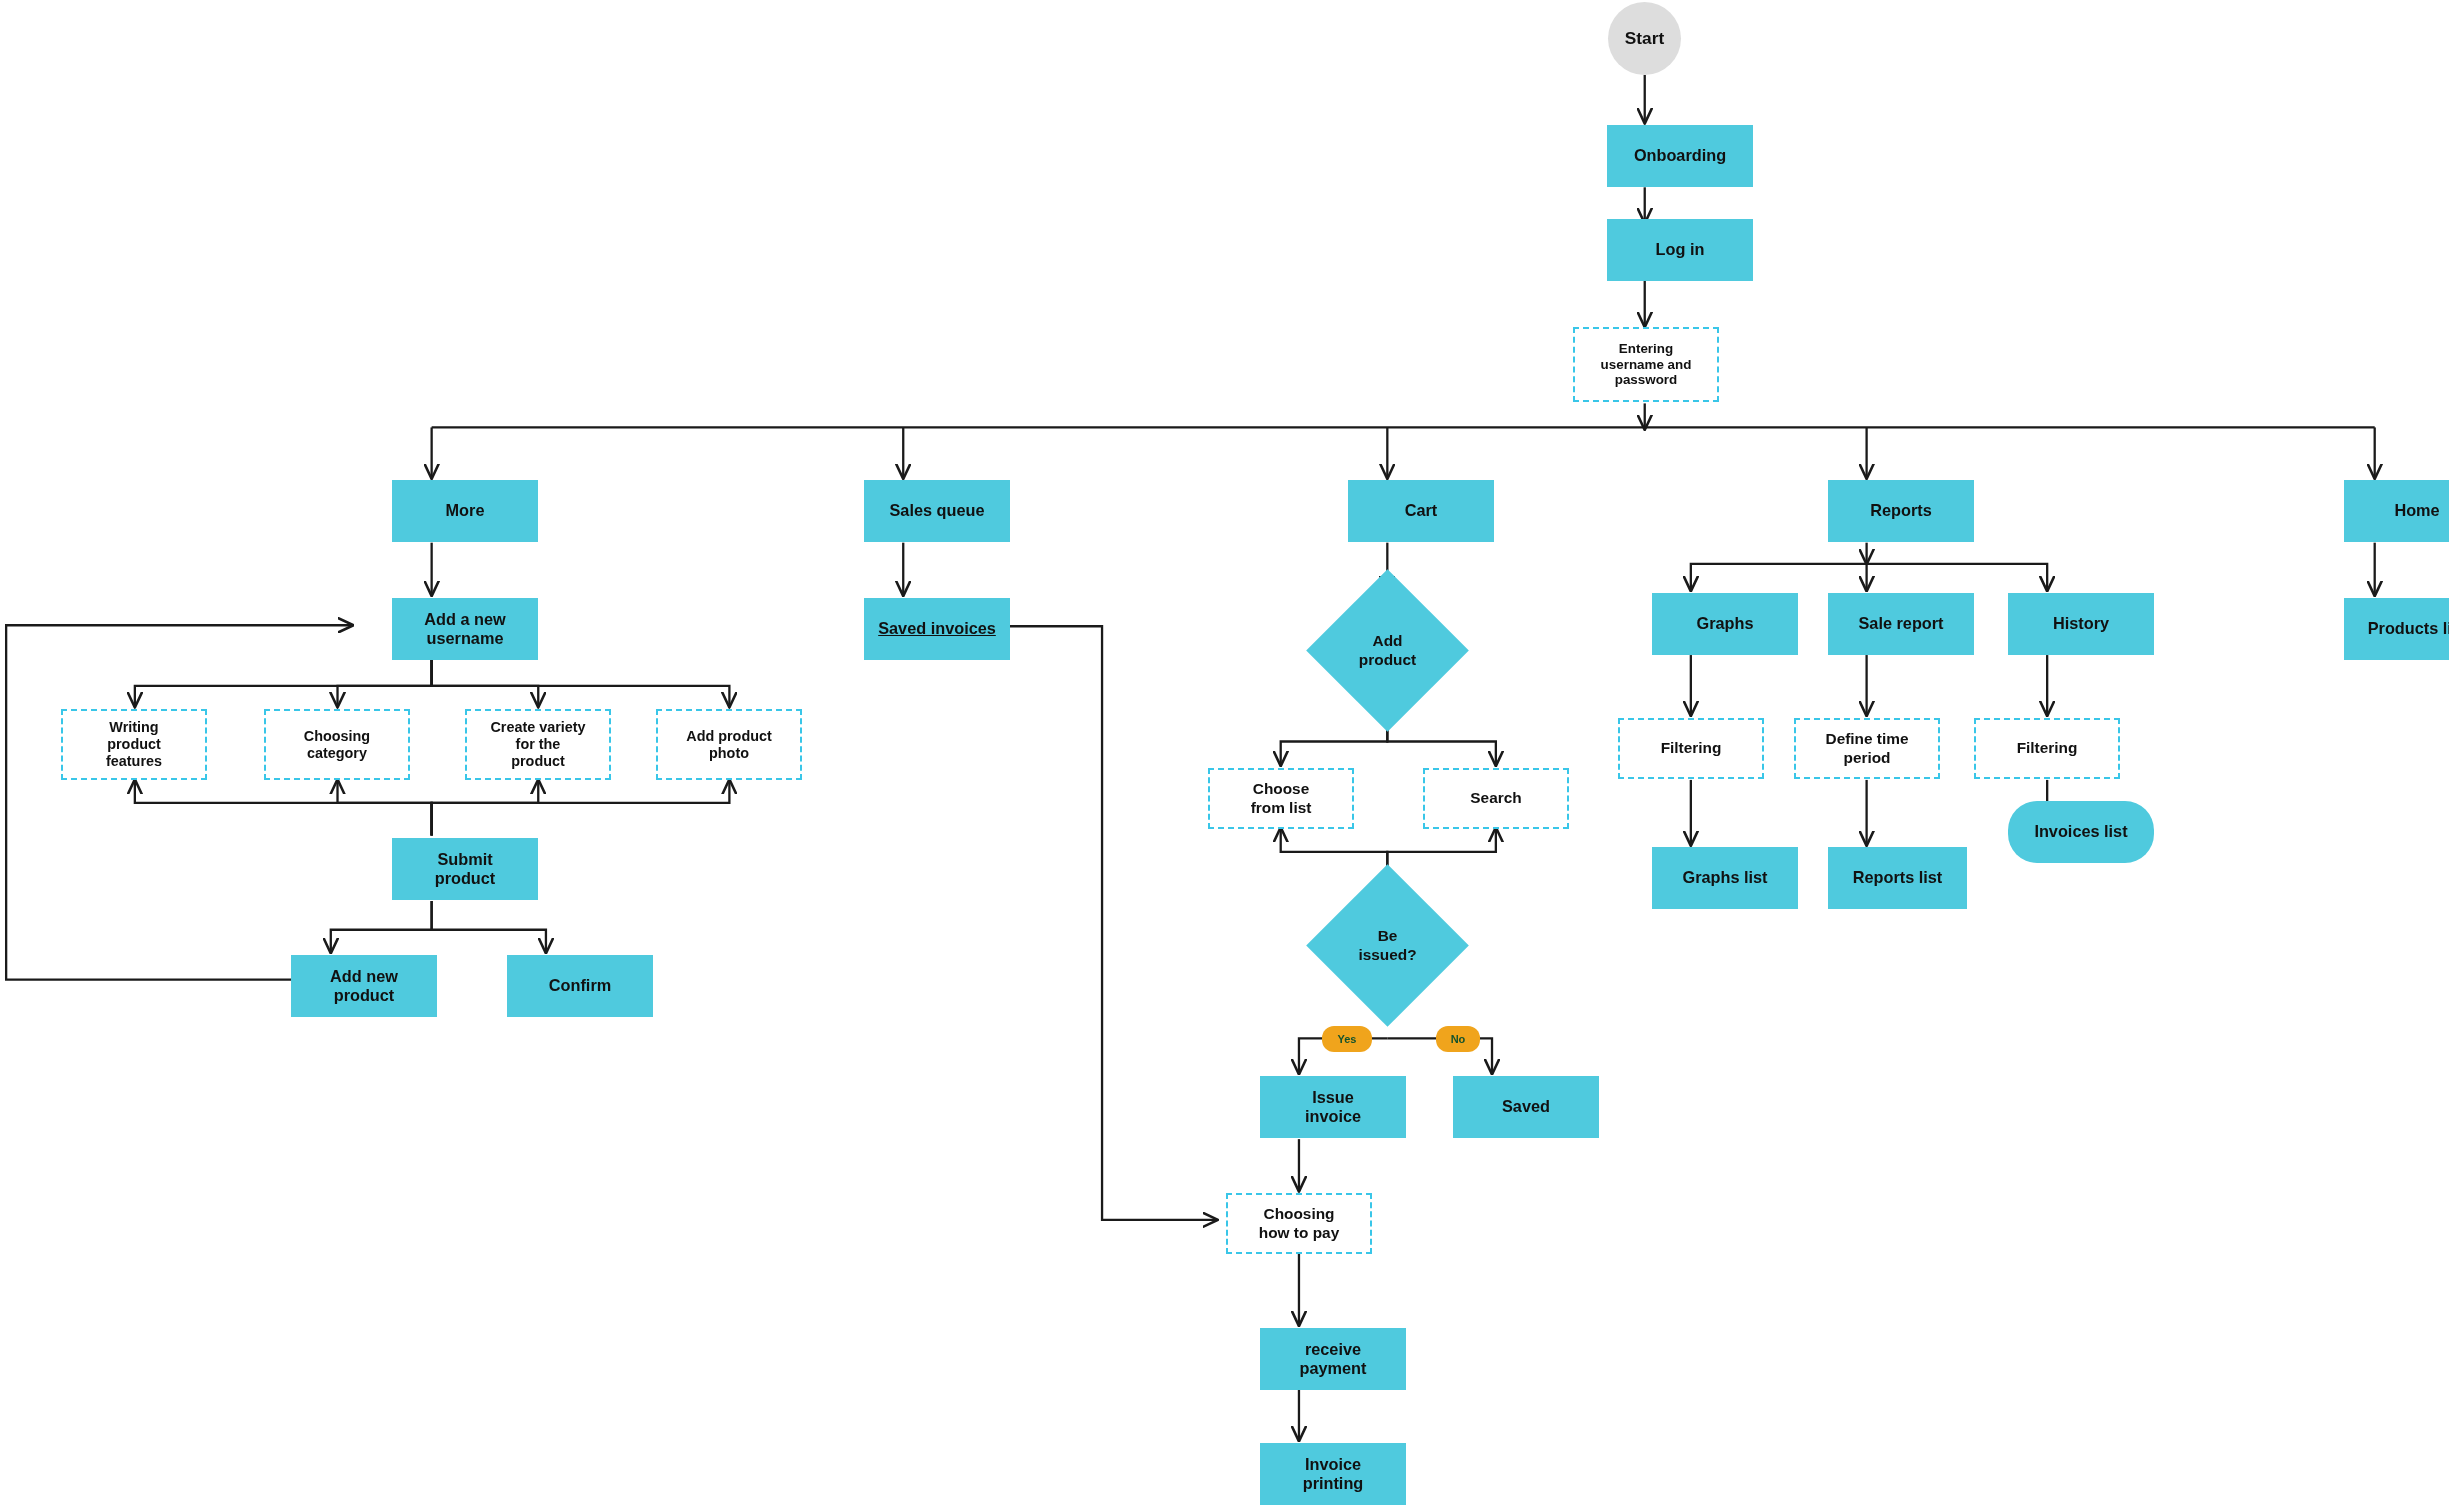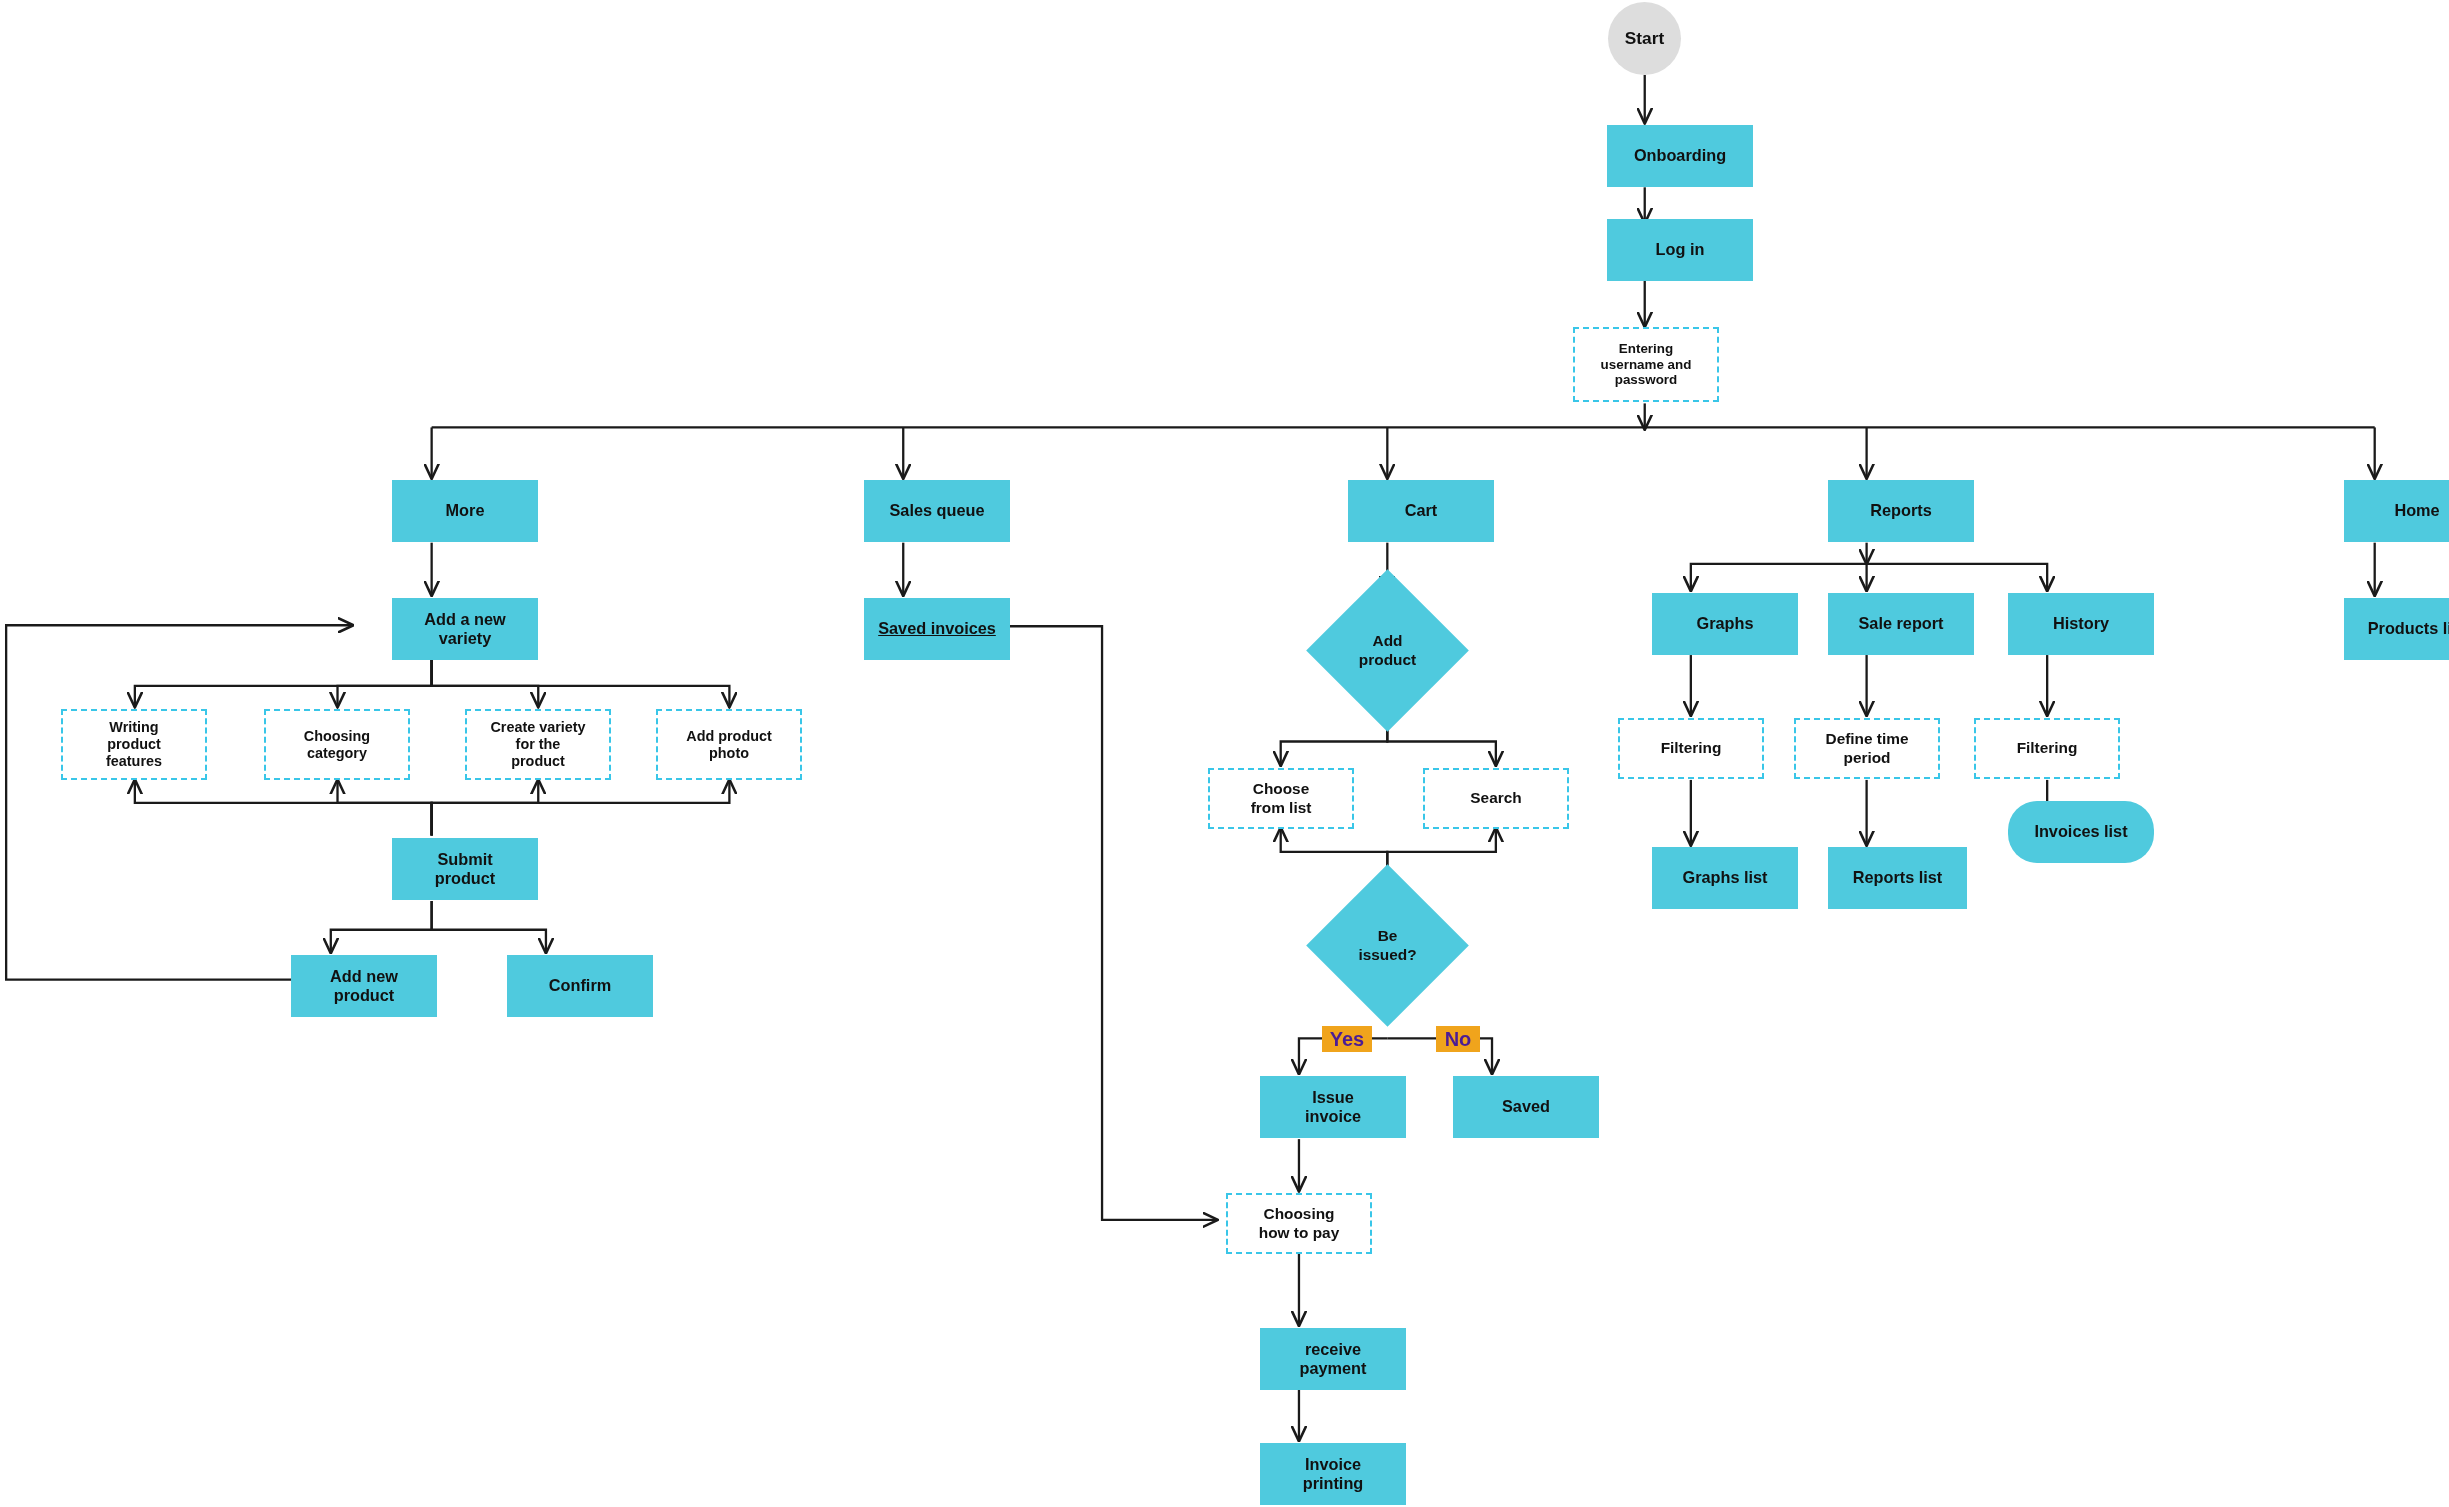--- a/index.html
+++ b/index.html
@@ -74,28 +74,29 @@
     z-index: 0;
   }
   .n-diamond .lbl {
     position: relative;
     z-index: 1;
   }
   
   .edge-label {
     position: absolute;
     background: #F0A41C;
-    color: #4c1d95;
+    color: #14532d;
     font-weight: bold;
-    font-size: 20px;
+    font-size: 11px;
     display: flex;
     align-items: center;
     justify-content: center;
     box-sizing: border-box;
     z-index: 6;
+    border-radius: 12px;
   }
 </style>
 </head>
 <body>
 
 <div id="canvas">
 
   <svg id="wires" viewBox="0 0 2550 1569" xmlns="http://www.w3.org/2000/svg">
     <defs>
       <marker id="arw" viewBox="0 0 10 10" refX="9" refY="5" markerWidth="7" markerHeight="7" orient="auto-start-reverse">
@@ -195,21 +196,21 @@
 username and
 password</span>
   </div>
 
   <div class="node n-box" style="left:358px; top:480px; width:146px; height:62px; font-size:16.3px;">
     <span class="lbl">More</span>
   </div>
 
   <div class="node n-box" style="left:358px; top:598px; width:146px; height:62px; font-size:16.3px;">
     <span class="lbl">Add a new
-variety</span>
+username</span>
   </div>
 
   <div class="node n-dashed" style="left:61px; top:709px; width:146px; height:71px; font-size:14.4px;">
     <span class="lbl">Writing
 product
 features</span>
   </div>
 
   <div class="node n-dashed" style="left:264px; top:709px; width:146px; height:71px; font-size:14.4px;">
     <span class="lbl">Choosing

